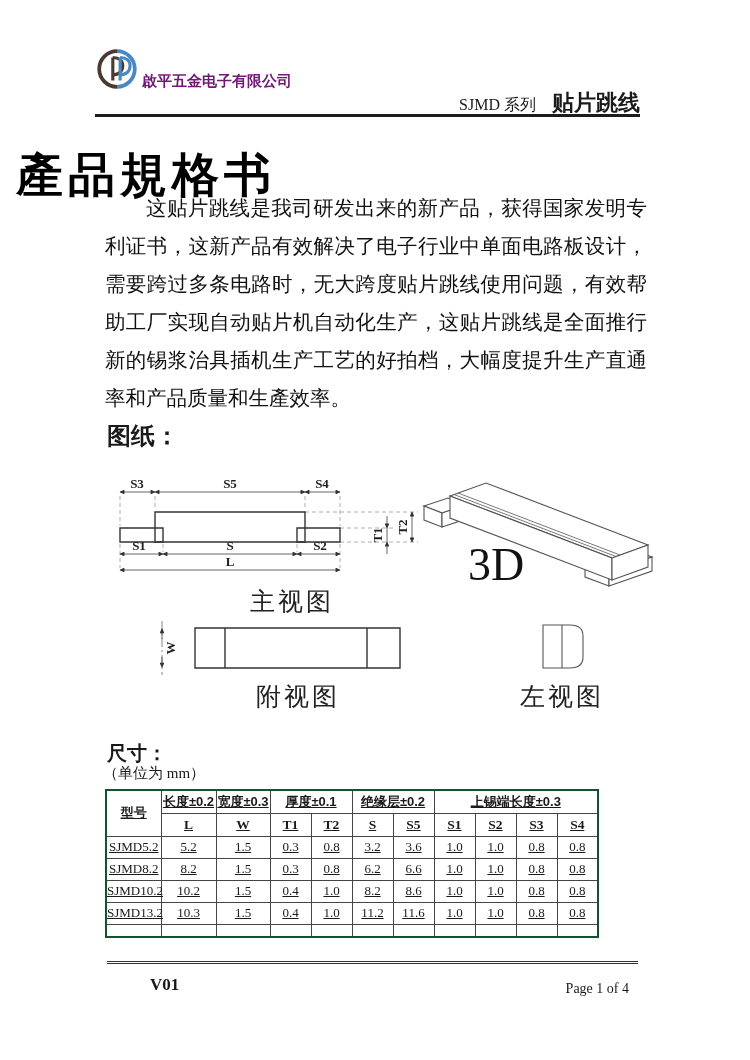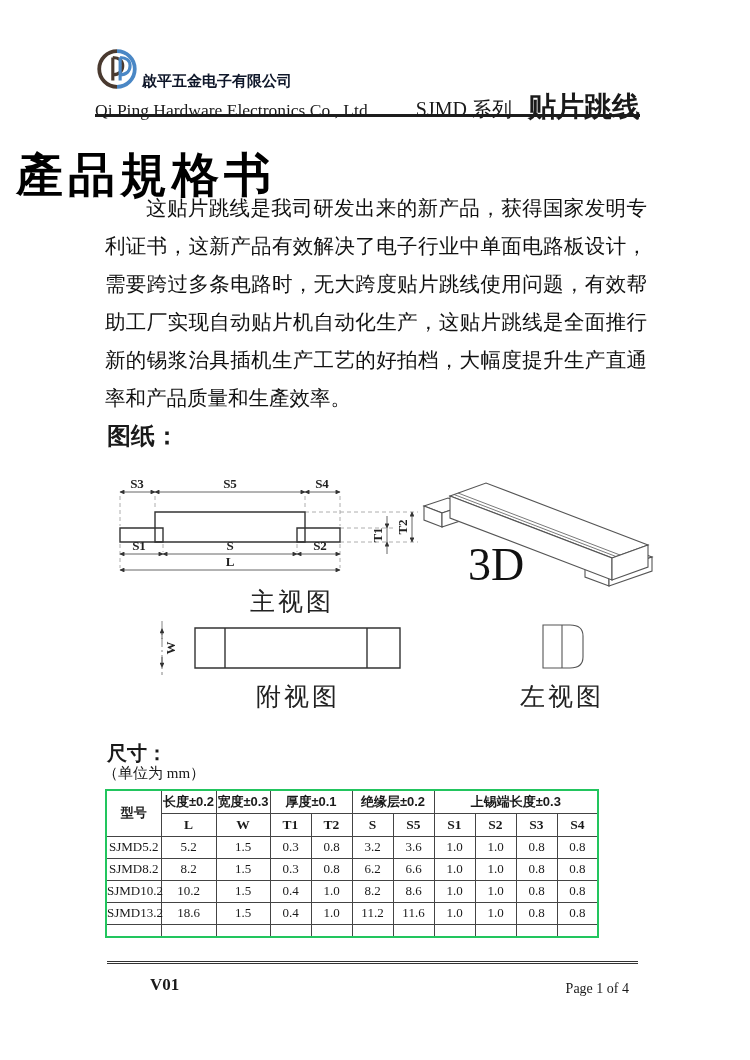--- a/index.html
+++ b/index.html
@@ -2,26 +2,26 @@
 <html><head>
 <meta charset="utf-8">
 <style>
   * { margin:0; padding:0; box-sizing:border-box; }
   html,body { background:#fff; }
   body { width:750px; height:1060px; position:relative; font-family:"Liberation Serif", serif; color:#1a1a1a; }
   .abs { position:absolute; }
 
   
   .logo { left:96px; top:46px; width:42px; height:46px; }
-  .company-cn { left:142px; top:72px; font-family:"Liberation Sans",sans-serif; font-weight:bold; font-size:15px; color:#0f172a; }
+  .company-cn { left:142px; top:72px; font-family:"Liberation Sans",sans-serif; font-weight:bold; font-size:15px; color:#701a75; }
   .en-row { left:95px; top:88px; width:545px; display:flex; align-items:baseline; }
   .company-en { font-size:17.5px; }
   .en-row .spacer { flex:1; }
-  .series { font-size:20px; margin-right:16px; }
-  .product { font-family:"Liberation Sans",sans-serif; font-weight:bold; font-size:28px; }
+  .series { font-size:16px; margin-right:16px; }
+  .product { font-family:"Liberation Sans",sans-serif; font-weight:bold; font-size:22px; }
   .header-rule { left:95px; top:114px; width:545px; height:2px; border-top:2px solid #1c1c1c; border-bottom:1px solid #1c1c1c; }
 
   
   .doc-title { left:16px; top:122px; width:750px; text-align:left; font-family:"Liberation Sans",sans-serif; font-weight:bold; font-size:47px; letter-spacing:5px; color:#000;margin-top:22px; }
   .intro { left:105px; top:189px; width:542px; font-size:20.5px; line-height:38px; text-align:justify; text-indent:2em; color:#111; }
 
   
   .drawings-heading { left:107px; top:420px; font-family:"Liberation Sans",sans-serif; font-weight:bold; font-size:24px; }
   .drawings-svg { left:0; top:460px; }
   .view-label { font-family:"Liberation Sans",sans-serif; font-size:25px; letter-spacing:3px; fill:#222; }
@@ -29,21 +29,21 @@
   .threed-label { font-family:"Liberation Serif",serif; font-size:46px; fill:#111; }
   .outline { fill:#fff; stroke:#555; stroke-width:1.1; }
   .part { fill:none; stroke:#333; stroke-width:1.4; }
   .dim { stroke:#555; stroke-width:0.9; fill:none; }
   .ext { stroke:#999; stroke-width:0.8; stroke-dasharray:4 3; fill:none; }
   .cline { stroke:#777; stroke-width:0.9; stroke-dasharray:9 3 2 3; fill:none; }
 
   
   .dims-heading { left:107px; top:740px; font-family:"Liberation Sans",sans-serif; font-weight:bold; font-size:20px; }
   .unit-note { left:103px; top:764px; font-size:15px; }
-  .spec-table { left:105px; top:789px; border-collapse:collapse; table-layout:fixed; width:492px; border:2px solid #22c55e; }
+  .spec-table { left:105px; top:789px; border-collapse:collapse; table-layout:fixed; width:492px; border:2px solid #14532d;text-decoration:underline; }
   .spec-table td { border:1px solid #444; text-align:center; vertical-align:middle; padding:0; }
   .spec-table tr.hrow td { height:23px; }
   .spec-table tr.drow td { height:22px; font-size:13px;text-align:center; }
   .spec-table tr.erow td { height:13px; }
   .grp { font-family:"Liberation Sans",sans-serif; font-weight:bold; font-size:13px; }
   .sub { font-family:"Liberation Serif",serif; font-weight:bold; font-size:13.5px; }
   .model { font-size:12.5px; }
 
   
   .footer-rule { left:107px; top:961px; width:531px; height:3px; border-top:1.5px solid #333; border-bottom:1.5px solid #333; }
@@ -56,21 +56,20 @@
 <div>
 
   <svg class="abs logo" viewBox="0 0 40 44">
     <path d="M20,5 A17,17 0 0 0 20,39" fill="none" stroke="#4a3a30" stroke-width="3.6"></path>
     <path d="M20,5 A17,17 0 0 1 20,39" fill="none" stroke="#4a87c5" stroke-width="3.6"></path>
     <path d="M16,11 V33 M16,11 C22,11 25.5,14 25.5,19 C25.5,24 22,27.5 16,27.5" fill="none" stroke="#4a3a30" stroke-width="3"></path>
     <path d="M23,11 V33 M23,11 C29,11 32.5,14 32.5,19 C32.5,24 29,27.5 23,27.5" fill="none" stroke="#4a87c5" stroke-width="3"></path>
   </svg>
   <div class="abs company-cn">啟平五金电子有限公司</div>
   <div class="abs en-row">
-    <span class="company-en">Qi Ping Hardware Electronics Co., Ltd.</span>
     <span class="spacer"></span>
     <span class="series">SJMD 系列</span>
     <span class="product">贴片跳线</span>
   </div>
   <div class="abs header-rule"></div>
 
   <div class="abs doc-title">產品規格书</div>
   <div class="abs intro">这贴片跳线是我司研发出来的新产品，获得国家发明专利证书，这新产品有效解决了电子行业中单面电路板设计，需要跨过多条电路时，无大跨度贴片跳线使用问题，有效帮助工厂实现自动贴片机自动化生产，这贴片跳线是全面推行新的锡浆治具插机生产工艺的好拍档，大幅度提升生产直通率和产品质量和生產效率。</div>
 
   <div class="abs drawings-heading">图纸：</div>
@@ -228,21 +227,21 @@
       <td>1.0</td>
       <td>8.2</td>
       <td>8.6</td>
       <td>1.0</td>
       <td>1.0</td>
       <td>0.8</td>
       <td>0.8</td>
     </tr>
     <tr class="drow">
       <td class="model">SJMD13.2</td>
-      <td>18.6</td>
+      <td>10.3</td>
       <td>1.5</td>
       <td>0.4</td>
       <td>1.0</td>
       <td>11.2</td>
       <td>11.6</td>
       <td>1.0</td>
       <td>1.0</td>
       <td>0.8</td>
       <td>0.8</td>
     </tr>

